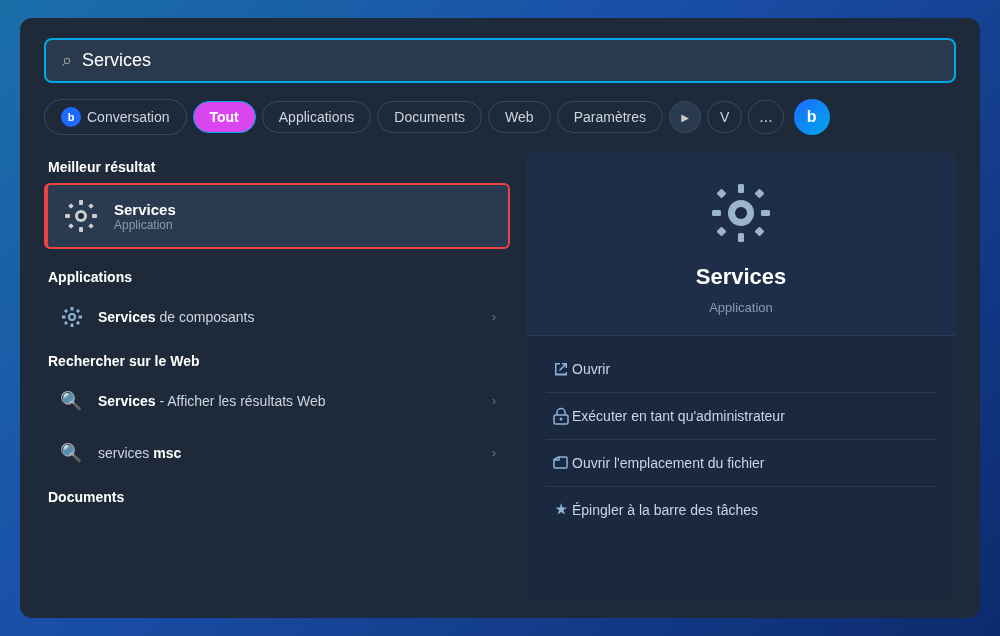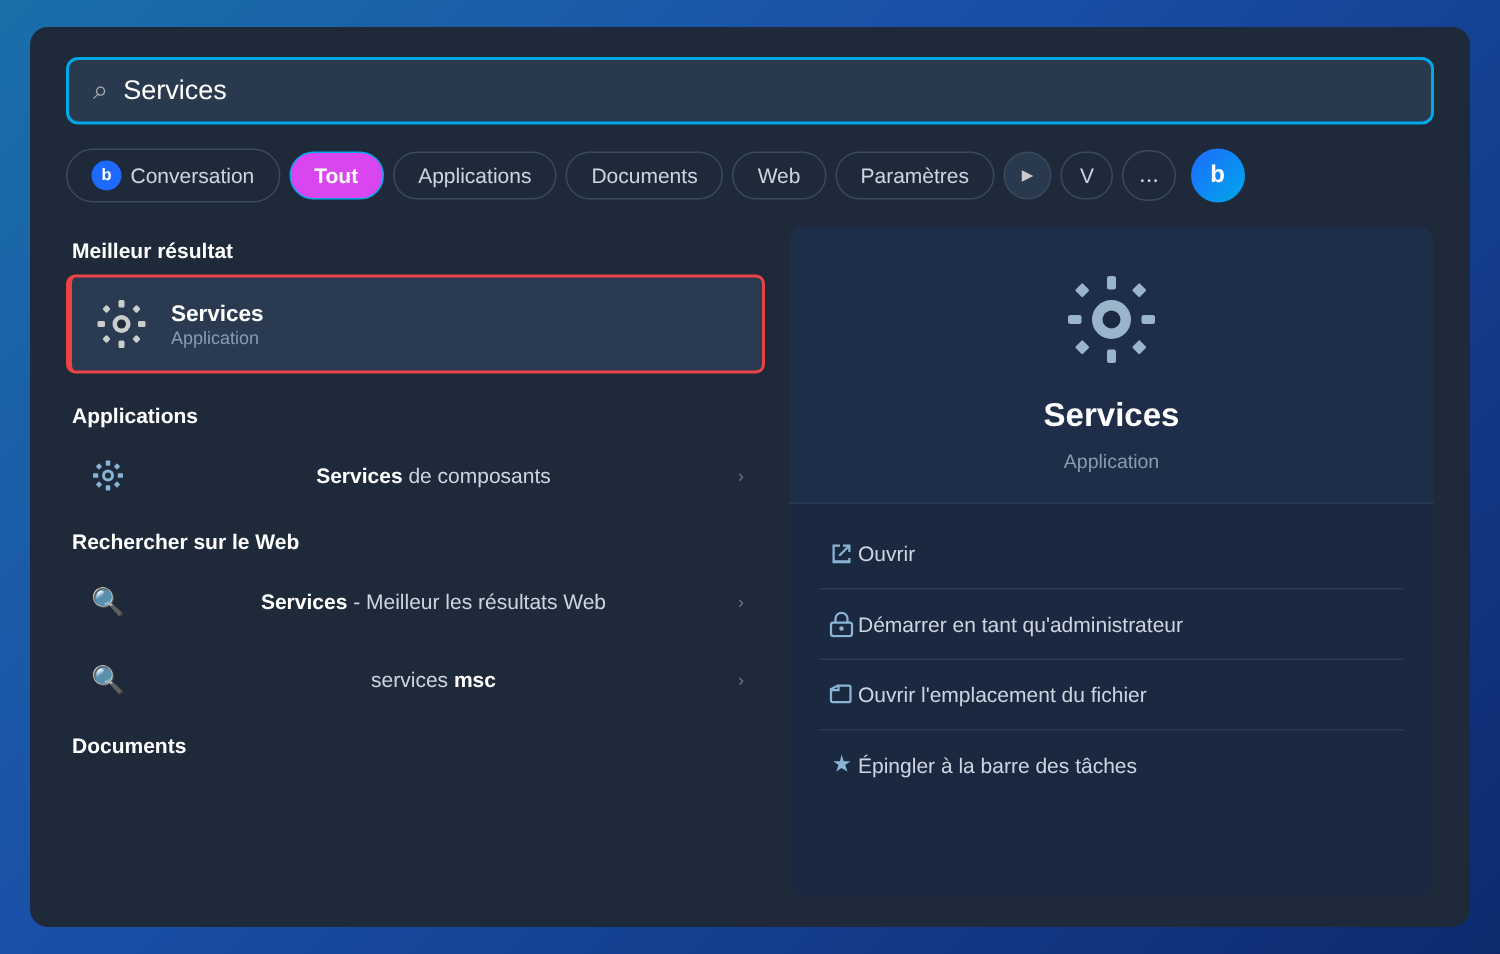--- a/index.html
+++ b/index.html
@@ -191,21 +191,21 @@
     }
     .list-item .item-icon {
       width: 28px;
       height: 28px;
       display: flex;
       align-items: center;
       justify-content: center;
       font-size: 18px;
       flex-shrink: 0;
     }
-    .list-item .item-text { flex: 1; text-align: center; }
+    .list-item .item-text { flex: 1; }
     .list-item .item-text strong { color: #ffffff; }
     .list-item .chevron {
       color: #6a7a8e;
       font-size: 12px;
     }
 
     
     .right-panel {
       width: 430px;
       background: #1a2840;
@@ -357,21 +357,21 @@
         <div class="item-text">
           <strong>Services</strong><span> de composants</span>
         </div>
         <span class="chevron">›</span>
       </div>
 
       <div class="section-title">Rechercher sur le Web</div>
       <div class="list-item">
         <div class="item-icon">🔍</div>
         <div class="item-text">
-          <strong>Services</strong><span> - Meilleur les résultats Web</span>
+          <strong>Services</strong><span> - Afficher les résultats Web</span>
         </div>
         <span class="chevron">›</span>
       </div>
       <div class="list-item">
         <div class="item-icon">🔍</div>
         <div class="item-text">
           <span>services </span><strong>msc</strong>
         </div>
         <span class="chevron">›</span>
       </div>
@@ -411,21 +411,21 @@
           <span class="action-text">Ouvrir</span>
         </div>
         <div class="action-item">
           <div class="action-icon">
             <svg width="18" height="18" viewBox="0 0 18 18">
               <rect x="2" y="8" width="14" height="9" rx="1.5" fill="none" stroke="#8ab4d4" stroke-width="1.5"></rect>
               <path d="M5 8V5.5a4 4 0 0 1 8 0V8" stroke="#8ab4d4" stroke-width="1.5" fill="none"></path>
               <circle cx="9" cy="12" r="1.5" fill="#8ab4d4"></circle>
             </svg>
           </div>
-          <span class="action-text">Démarrer en tant qu'administrateur</span>
+          <span class="action-text">Exécuter en tant qu'administrateur</span>
         </div>
         <div class="action-item">
           <div class="action-icon">
             <svg width="18" height="18" viewBox="0 0 18 18">
               <path d="M2 13V5.5L6.5 3H14a1 1 0 0 1 1 1v9a1 1 0 0 1-1 1H3a1 1 0 0 1-1-1z" fill="none" stroke="#8ab4d4" stroke-width="1.5"></path>
               <path d="M2 6h5V3" stroke="#8ab4d4" stroke-width="1.5" fill="none"></path>
             </svg>
           </div>
           <span class="action-text">Ouvrir l'emplacement du fichier</span>
         </div>

